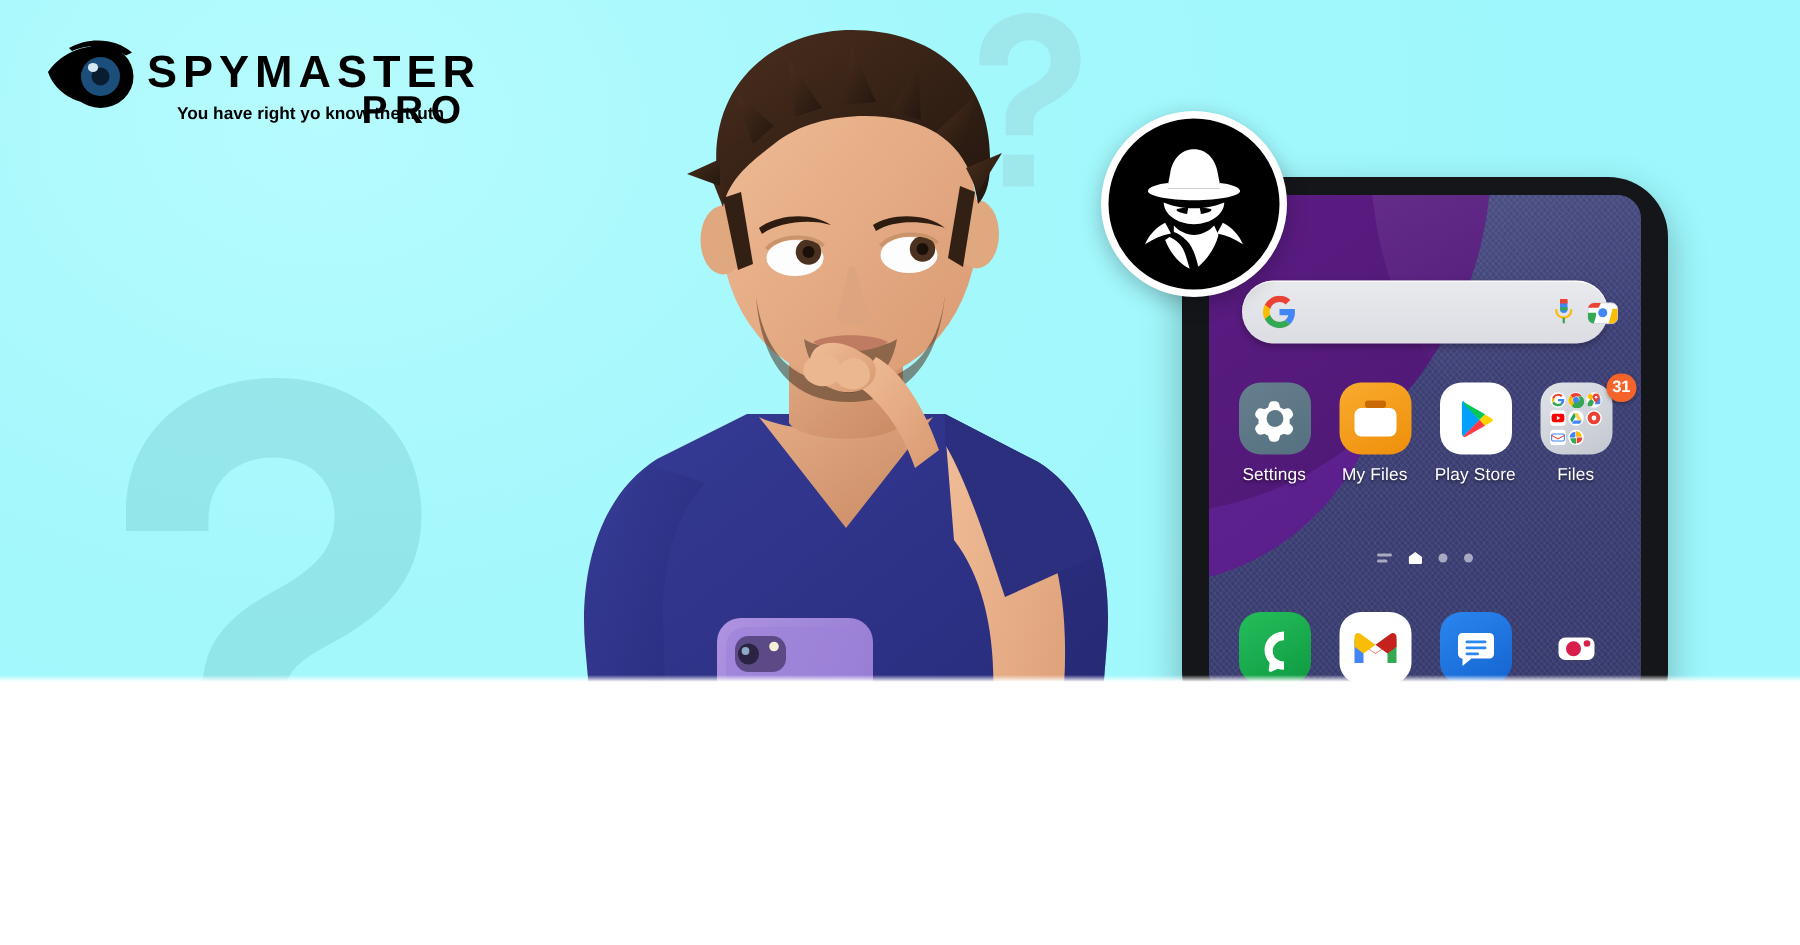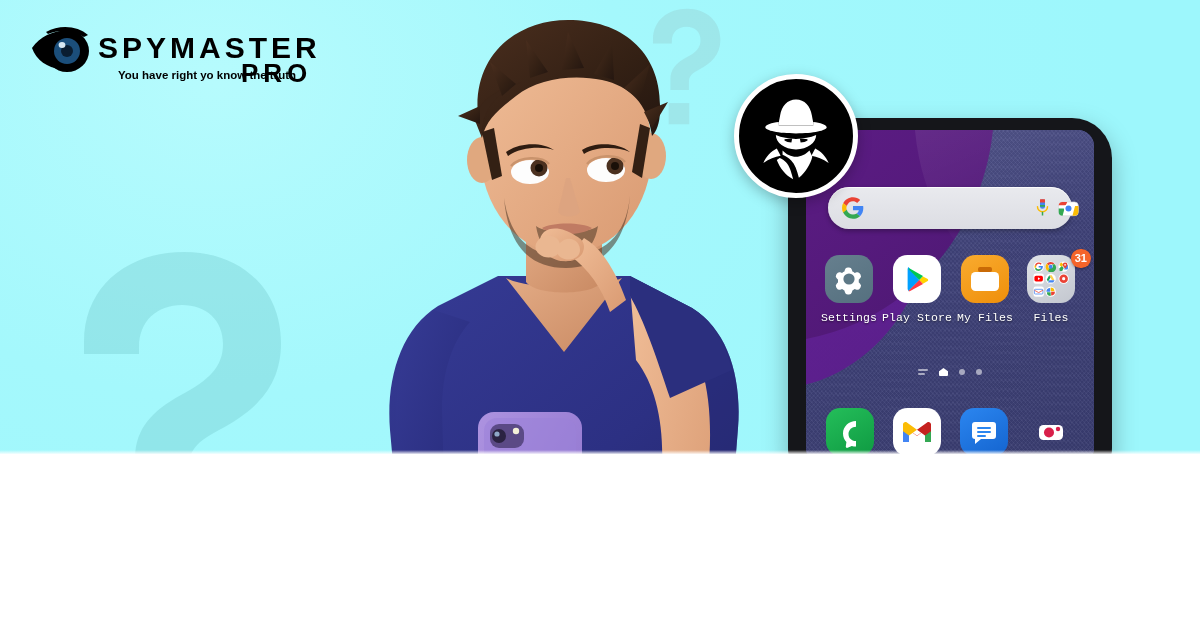--- a/index.html
+++ b/index.html
@@ -100,21 +100,21 @@
   }
   .app-cell { display:flex; flex-direction:column; align-items:center; position:relative; }
   .app-icon {
     width:48px; height:48px; position:relative;
     border-radius:27%;
   }
   .squircle { border-radius:30% / 30%; }
   .app-label {
     margin-top:8px; color:#ffffff; font-size:11.5px; letter-spacing:.1px;
     text-shadow:0 1px 2px rgba(0,0,0,.55); white-space:nowrap;
-    font-family:Liberation Mono, monospace;
+    font-family:Liberation Sans, sans-serif;
   }
   .badge {
     position:absolute; right:-7px; top:-6px; min-width:19px; height:19px;
     background:#f4642a; color:#fff; border-radius:10px;
     font-size:11px; font-weight:700; line-height:19px; text-align:center;
     padding:0 4px; box-shadow:0 1px 3px rgba(0,0,0,.35);
   }
 
   
   #page-indicator {
@@ -363,39 +363,39 @@
           <div class="app-icon squircle" style="background:linear-gradient(150deg,#667f8e,#55707f);">
             <svg width="48" height="48" viewBox="0 0 48 48" aria-hidden="true">
               <path fill="#ffffff" d="M24 12.5a3 3 0 012.9 2.2l.5 1.9a8.6 8.6 0 012.3 1.3l1.9-.6a3 3 0 013.4 1.4l.6 1a3 3 0 01-.5 3.6l-1.4 1.4a8.8 8.8 0 010 2.6l1.4 1.4a3 3 0 01.5 3.6l-.6 1a3 3 0 01-3.4 1.4l-1.9-.6a8.6 8.6 0 01-2.3 1.3l-.5 1.9a3 3 0 01-2.9 2.2h-1.2a3 3 0 01-2.9-2.2l-.5-1.9a8.6 8.6 0 01-2.3-1.3l-1.9.6a3 3 0 01-3.4-1.4l-.6-1a3 3 0 01.5-3.6l1.4-1.4a8.8 8.8 0 010-2.6l-1.4-1.4a3 3 0 01-.5-3.6l.6-1a3 3 0 013.4-1.4l1.9.6a8.6 8.6 0 012.3-1.3l.5-1.9a3 3 0 012.9-2.2z"></path>
               <circle cx="24" cy="24" r="5.6" fill="#5d7886"></circle>
             </svg>
           </div>
           <div class="app-label">Settings</div>
         </div>
 
         <div class="app-cell">
+          <div class="app-icon squircle" style="background:linear-gradient(150deg,#f9ab2f,#ef8f0a);">
+            <svg width="48" height="48" viewBox="0 0 48 48" aria-hidden="true">
+              <rect x="17" y="12" width="14" height="5" rx="2" fill="#c96a06"></rect>
+              <rect x="10" y="17" width="28" height="19" rx="4.5" fill="#ffffff"></rect>
+            </svg>
+          </div>
+          <div class="app-label">My Files</div>
+        </div>
+
+        <div class="app-cell">
           <div class="app-icon squircle" style="background:#ffffff;">
             <svg width="48" height="48" viewBox="0 0 48 48" aria-hidden="true">
               <path fill="#00A0FF" d="M15.4 12.1c-.5.5-.8 1.3-.8 2.3v19.2c0 1 .3 1.8.8 2.3l.1.1 10.8-10.8v-.3z"></path>
               <path fill="#FFD300" d="M29.9 28.8l-3.6-3.6v-.3l3.6-3.6.1.1 4.3 2.4c1.2.7 1.2 1.8 0 2.5z"></path>
               <path fill="#FF3A44" d="M30 28.9L26.3 25 15.4 36c.4.4 1.1.5 1.8.1z"></path>
               <path fill="#00C853" d="M30 21.1L17.2 13.8c-.7-.4-1.4-.3-1.8.1l10.9 11z"></path>
             </svg>
           </div>
           <div class="app-label">Play Store</div>
-        </div>
-
-        <div class="app-cell">
-          <div class="app-icon squircle" style="background:linear-gradient(150deg,#f9ab2f,#ef8f0a);">
-            <svg width="48" height="48" viewBox="0 0 48 48" aria-hidden="true">
-              <rect x="17" y="12" width="14" height="5" rx="2" fill="#c96a06"></rect>
-              <rect x="10" y="17" width="28" height="19" rx="4.5" fill="#ffffff"></rect>
-            </svg>
-          </div>
-          <div class="app-label">My Files</div>
         </div>
 
         <div class="app-cell">
           <div class="app-icon squircle" style="background:linear-gradient(150deg,#e0e3e8,#c3c7cf);display:grid;grid-template-columns:repeat(3,1fr);grid-template-rows:repeat(3,1fr);gap:1px;padding:6px;">
             <svg viewBox="0 0 24 24" aria-hidden="true">
                 <circle cx="12" cy="12" r="11" fill="#fff"></circle>
                 <path fill="#EA4335" d="M12 6a6 6 0 014.2 1.7l2.2-2.2A9 9 0 003.9 9l2.8 2.2A6 6 0 0112 6z"></path>
                 <path fill="#4285F4" d="M21 12.2c0-.6 0-1.2-.2-1.7H12v3.3h5a4.3 4.3 0 01-1.9 2.8l2.8 2.2c1.7-1.5 2.9-3.9 2.9-6.6z"></path>
                 <path fill="#FBBC05" d="M6.7 13.2a5.4 5.4 0 010-2.4L3.9 8.6a9 9 0 000 7z"></path>
                 <path fill="#34A853" d="M12 21c2.4 0 4.5-.8 6-2.2l-2.8-2.2c-.8.6-1.9.9-3.2.9a6 6 0 01-5.3-3.3l-2.8 2.2A9 9 0 0012 21z"></path>

